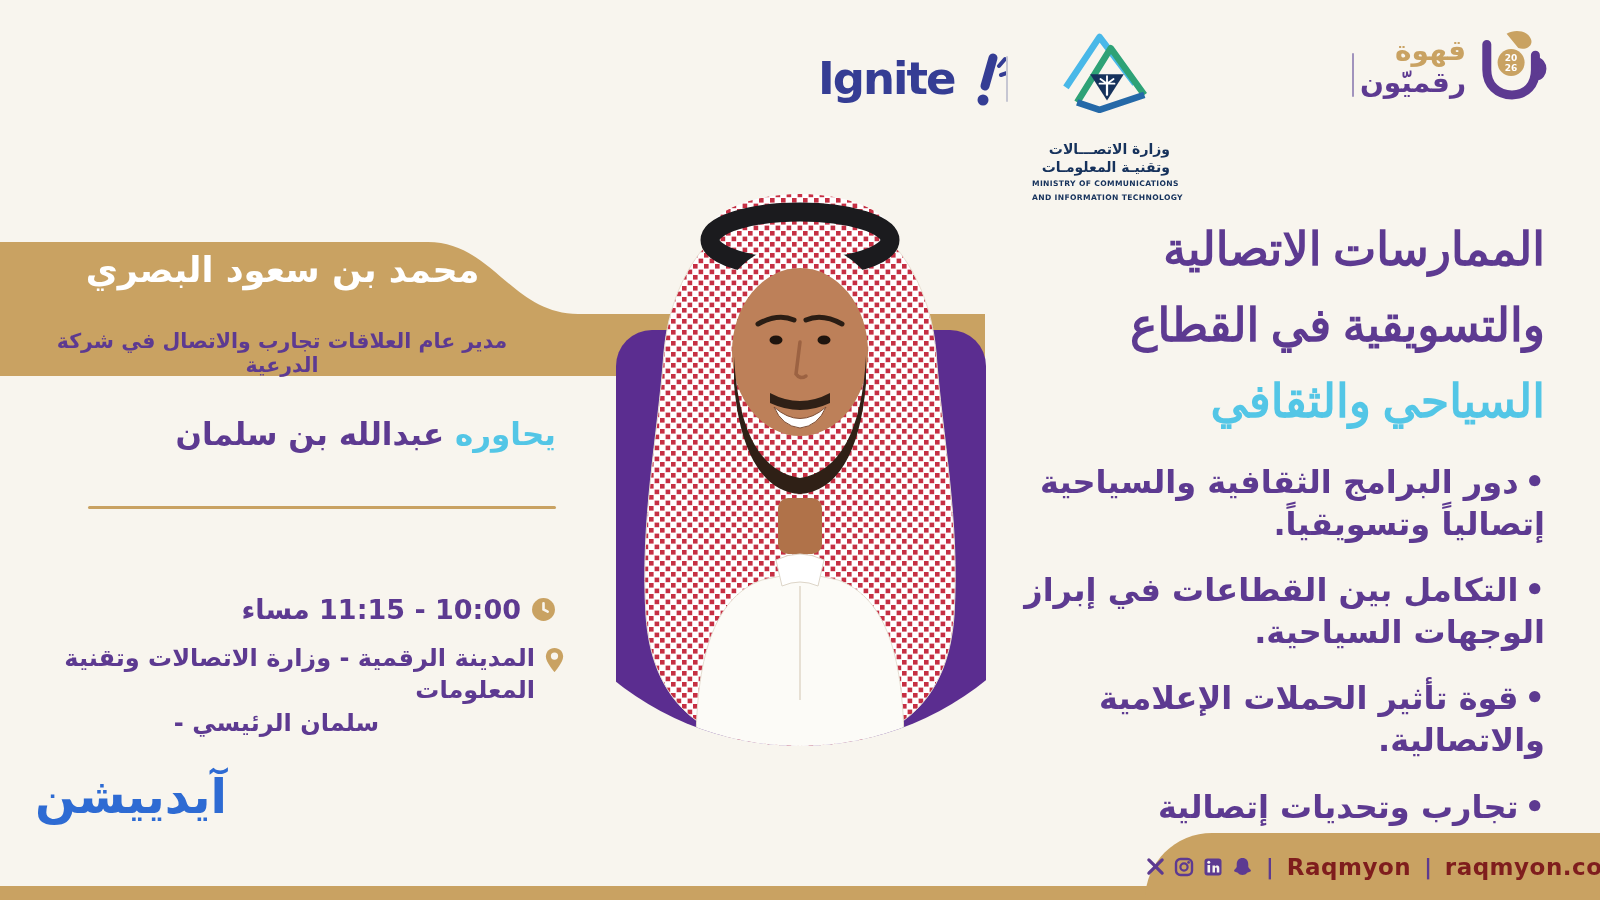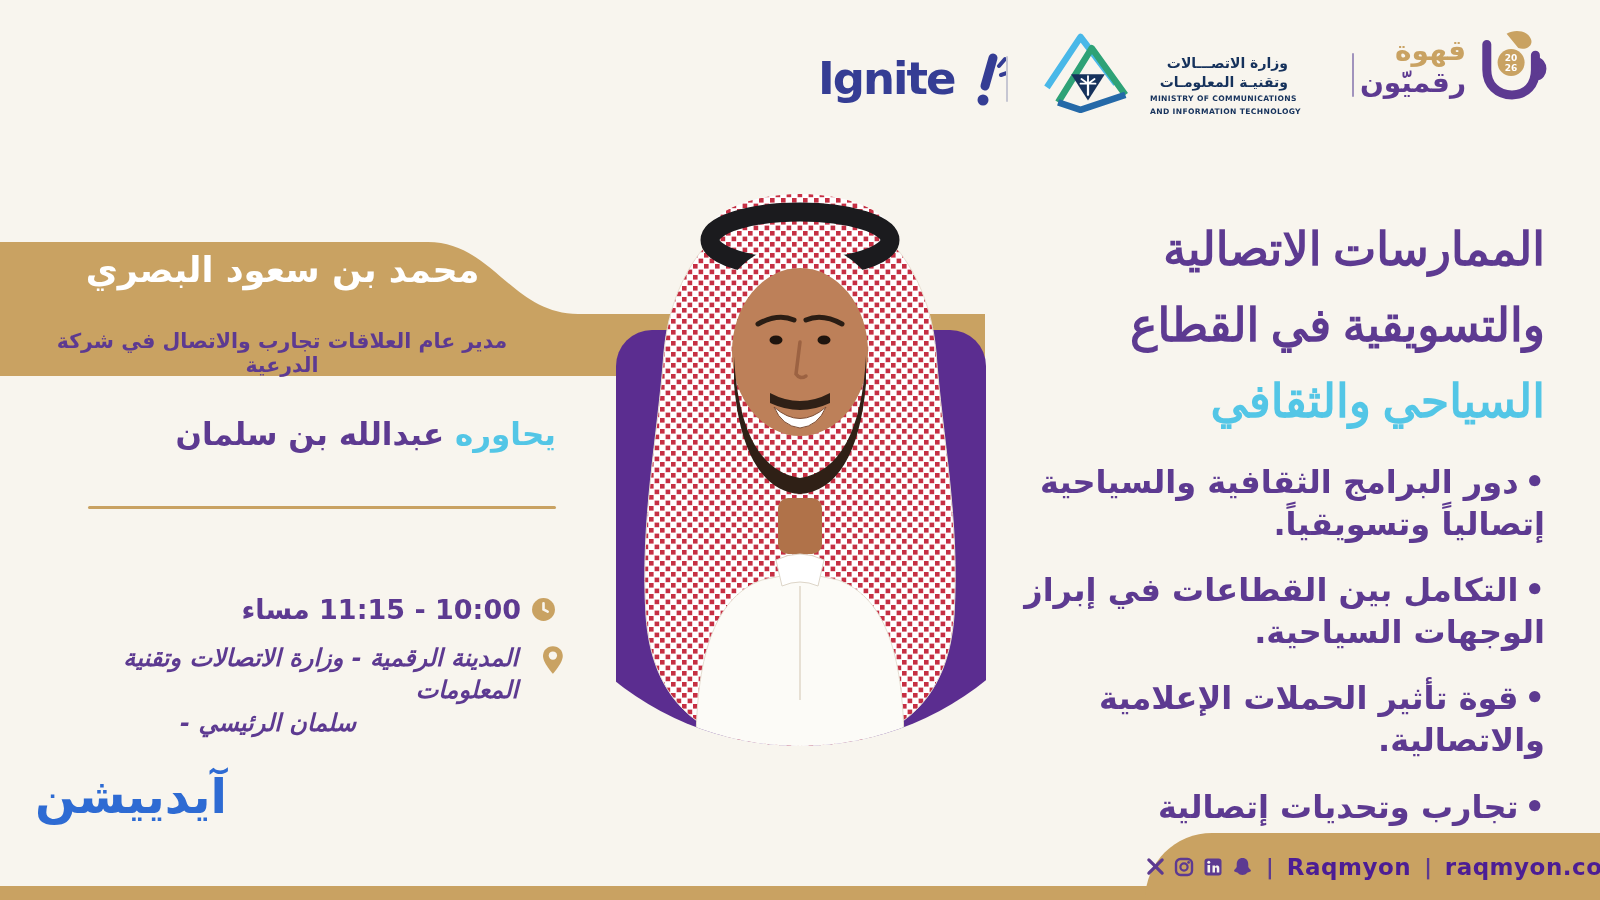--- a/index.html
+++ b/index.html
@@ -5,21 +5,21 @@
   html,body{margin:0;padding:0;background:#e9e6df;}
   .canvas{position:relative;width:1600px;height:900px;background:#F8F5EE;overflow:hidden;
           font-family:"DejaVu Sans", sans-serif;}
   .abs{position:absolute;}
   
   .ignite{left:818px;top:50px;height:58px;display:flex;align-items:flex-end;gap:19px;}
   .ignite-text{font-size:45px;font-weight:800;color:#353D94;letter-spacing:-2px;line-height:58px;}
   .vdiv{width:2px;border-radius:2px;}
   .div1{left:1006px;top:56px;height:46px;background:#c6c6d2;}
   .div2{left:1352px;top:53px;height:44px;background:#a193bd;}
-  .ministry{left:1032px;top:26px;display:flex;gap:6px;align-items:flex-end;}
+  .ministry{left:1032px;top:26px;display:flex;gap:6px;align-items:center;flex-direction:column;}
   .min-text{margin-top:16px;display:flex;flex-direction:column;}
   .min-ar{font-size:14px;font-weight:700;color:#16325C;line-height:1.3;direction:rtl;text-align:right;width:138px;}
   .min-en{font-size:7.6px;font-weight:700;color:#16325C;letter-spacing:.35px;margin-top:3px;line-height:1.4;}
   .qahwa{right:52px;top:26px;display:flex;align-items:center;gap:10px;}
   .qahwa-text{display:flex;flex-direction:column;text-align:right;direction:rtl;}
   .qahwa-w1{font-size:28px;font-weight:800;color:#C9A262;line-height:1.15;}
   .qahwa-w2{font-size:28px;font-weight:800;color:#5D3A91;line-height:1.15;margin-left:34px;}
   
   .speaker-name{left:30px;top:250px;width:505px;text-align:center;color:#fff;
                 font-size:35px;font-weight:800;direction:rtl;z-index:3;}
@@ -29,41 +29,41 @@
              font-size:31px;font-weight:800;z-index:3;}
   .mod-prefix{color:#53C6E6;}
   .mod-name{color:#5D3A91;}
   .hdiv{left:88px;top:506px;width:468px;height:3px;background:#C9A262;border-radius:2px;z-index:3;}
   .date-line{left:60px;top:540px;width:496px;text-align:right;direction:rtl;color:#5D3A91;
              font-size:27px;font-weight:800;z-index:3;}
   .time-row{left:60px;top:594px;width:496px;display:flex;justify-content:flex-end;
             align-items:center;gap:10px;z-index:3;}
   .time-text{direction:rtl;color:#5D3A91;font-size:27px;font-weight:800;}
   .loc-row{left:18px;top:642px;width:546px;display:flex;justify-content:flex-end;
-           align-items:flex-start;gap:24px;z-index:3;font-style:italic;}
+           align-items:flex-start;gap:10px;z-index:3;}
   .loc-text{color:#5D3A91;font-size:24px;font-weight:700;line-height:1.35;}
   .loc-l1{direction:rtl;text-align:right;}
   .loc-l2{direction:ltr;text-align:center;}
   
   .topic-title{right:55px;top:212px;width:520px;text-align:right;direction:rtl;
                font-weight:800;font-size:46px;line-height:76px;z-index:3;font-family:Liberation Serif, serif;}
   .tt-purple{color:#5D3A91;}
   .tt-cyan{color:#53C6E6;}
   .bullets{right:55px;top:462px;width:548px;direction:rtl;text-align:right;z-index:3;}
   .bullet{color:#5D3A91;font-size:32px;font-weight:700;line-height:1.3;margin-bottom:25px;}
   .bullet .mark{margin-left:6px;}
   
   .ideation{left:35px;top:768px;font-size:48px;font-weight:800;color:#2E6BD3;direction:rtl;z-index:3;}
   .bottom-strip{left:0;top:886px;width:1600px;height:14px;background:#C9A262;z-index:2;}
   .bottom-blob{right:0;top:833px;width:455px;height:67px;background:#C9A262;
                border-top-left-radius:72px;z-index:3;display:flex;align-items:center;
                justify-content:center;gap:13px;padding-left:28px;box-sizing:border-box;}
   .social-icons{display:flex;align-items:center;gap:9px;}
   .blob-sep{color:#5D3A91;font-size:21px;font-weight:700;}
-  .blob-text{color:#4c1d95;font-size:23px;font-weight:800;letter-spacing:.5px;}
+  .blob-text{color:#7f1d1d;font-size:23px;font-weight:800;letter-spacing:.5px;}
   .artwork{left:0;top:0;z-index:1;}
 </style>
 </head>
 <body>
 
 <div class="canvas">
 
   <svg class="abs artwork" width="1600" height="900" viewBox="0 0 1600 900">
     <defs>
       <pattern id="shm" width="11" height="11" patternUnits="userSpaceOnUse">

